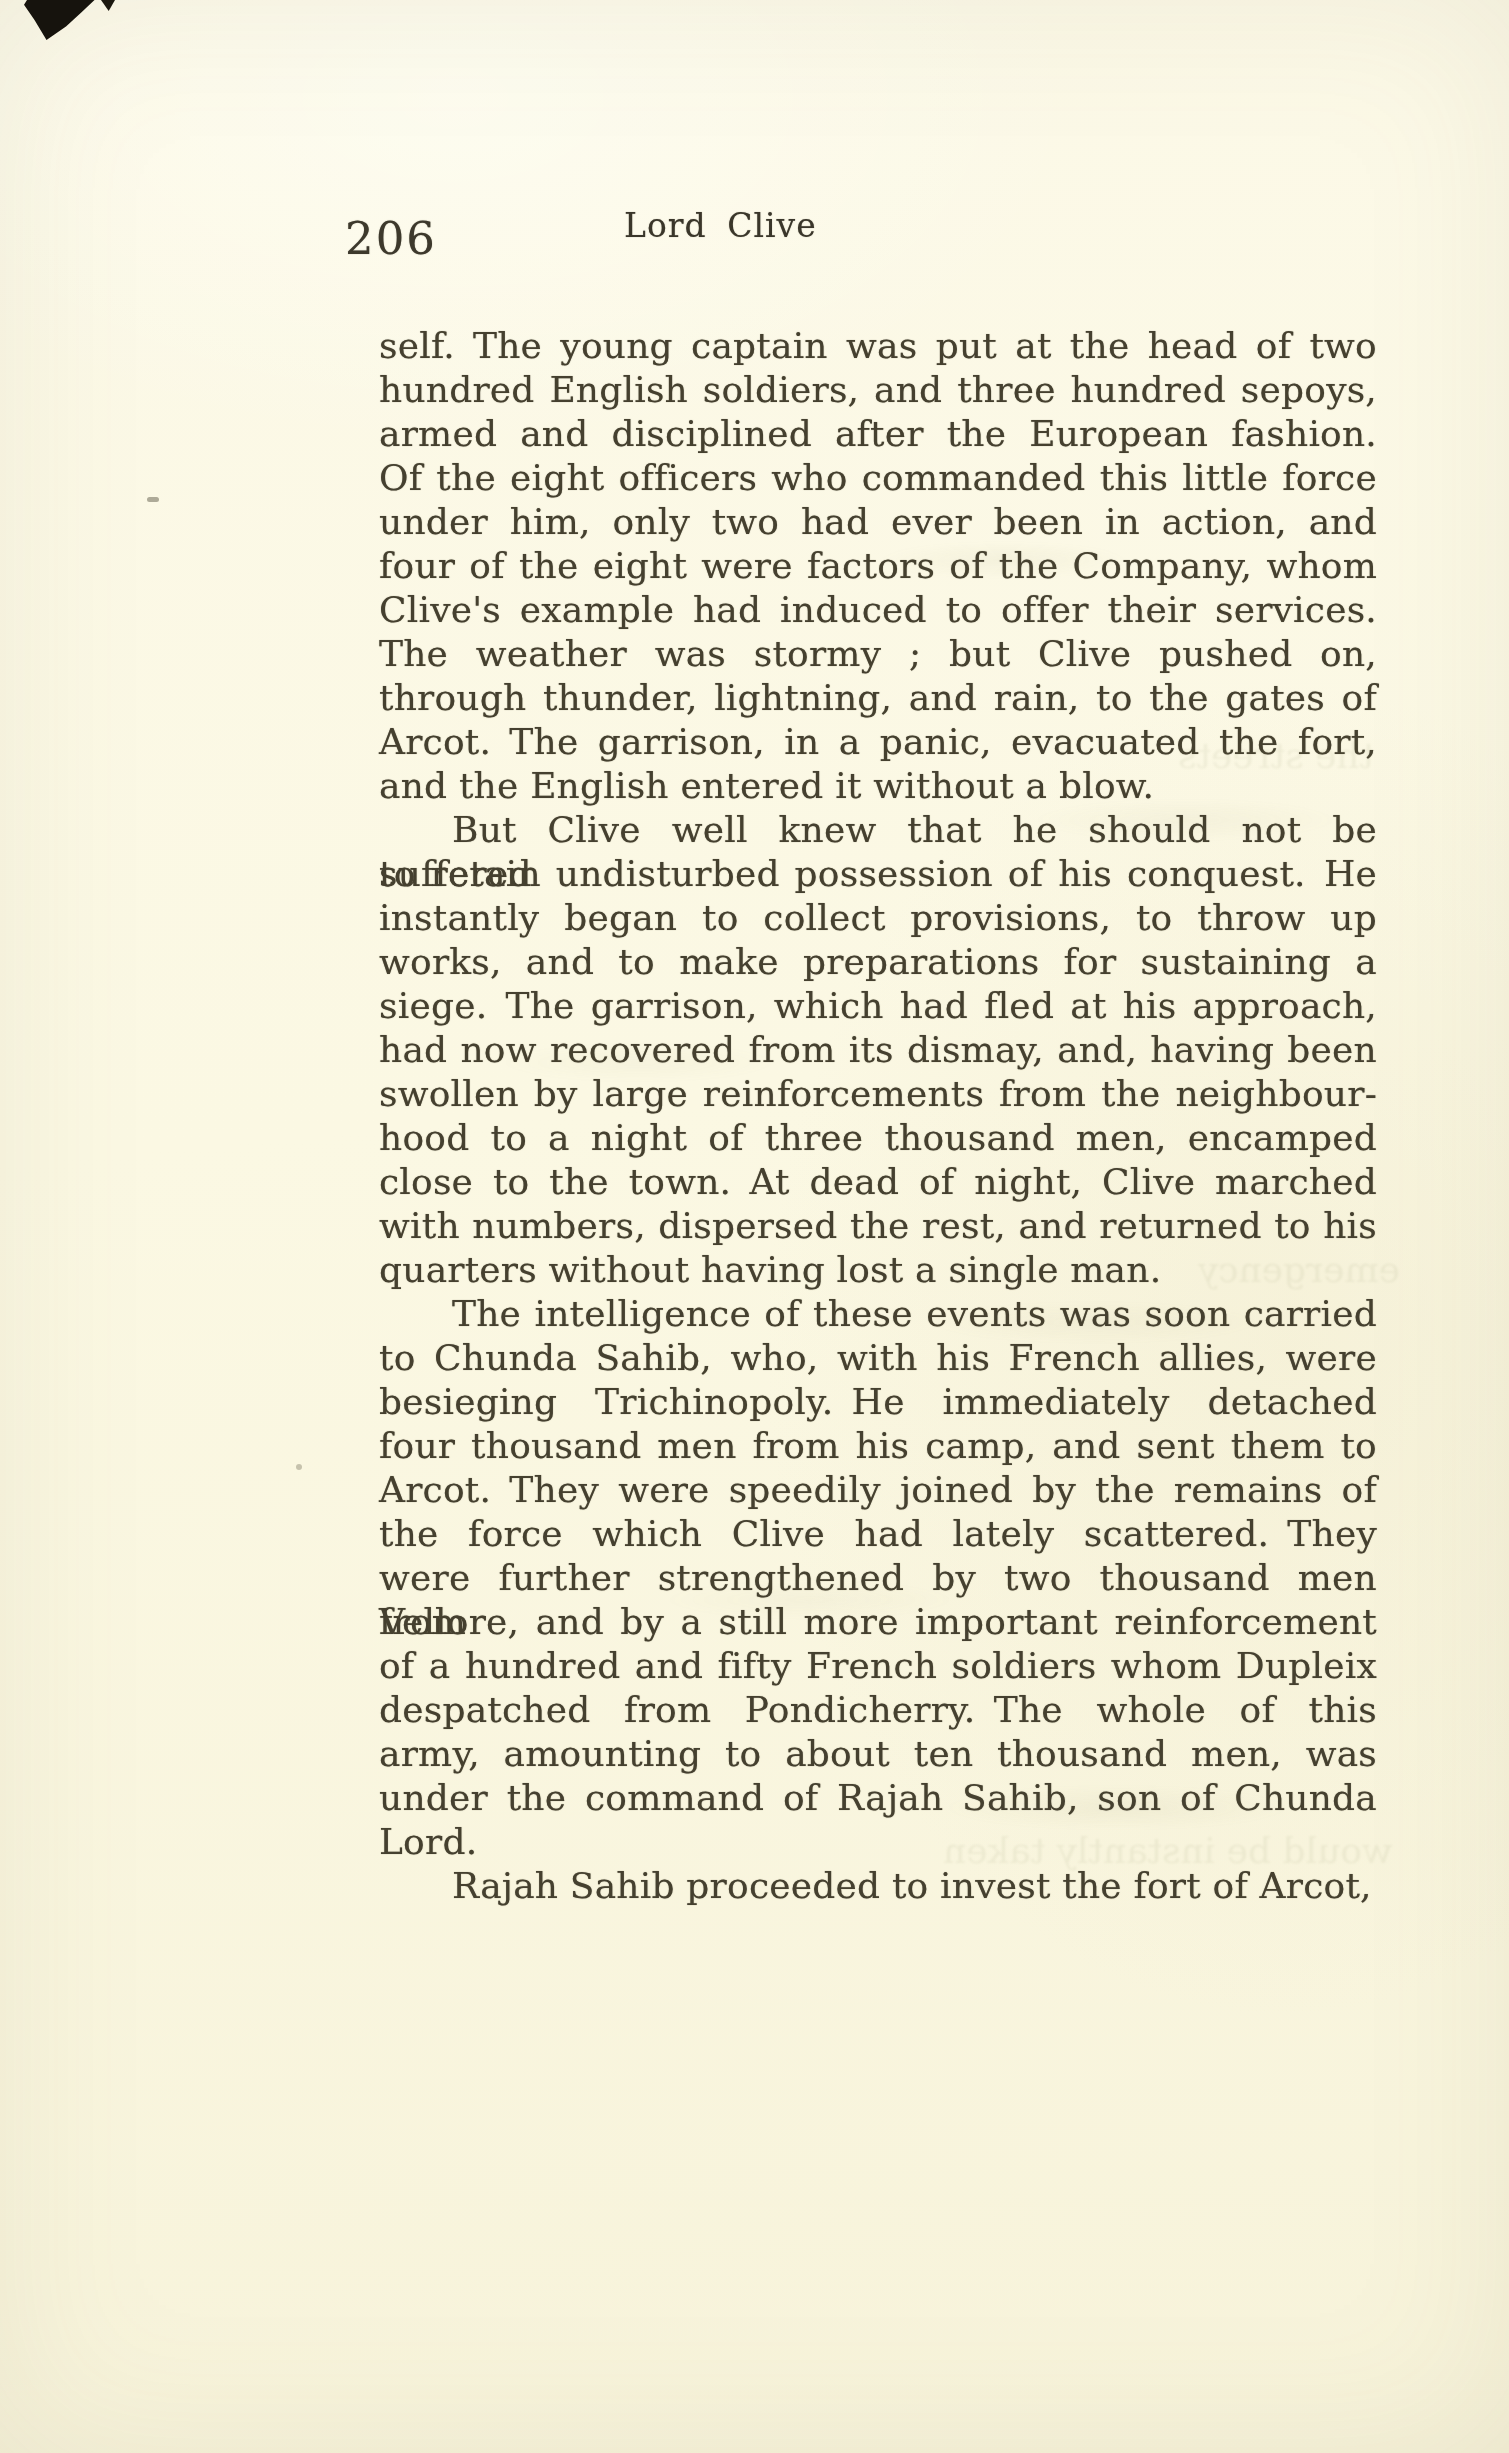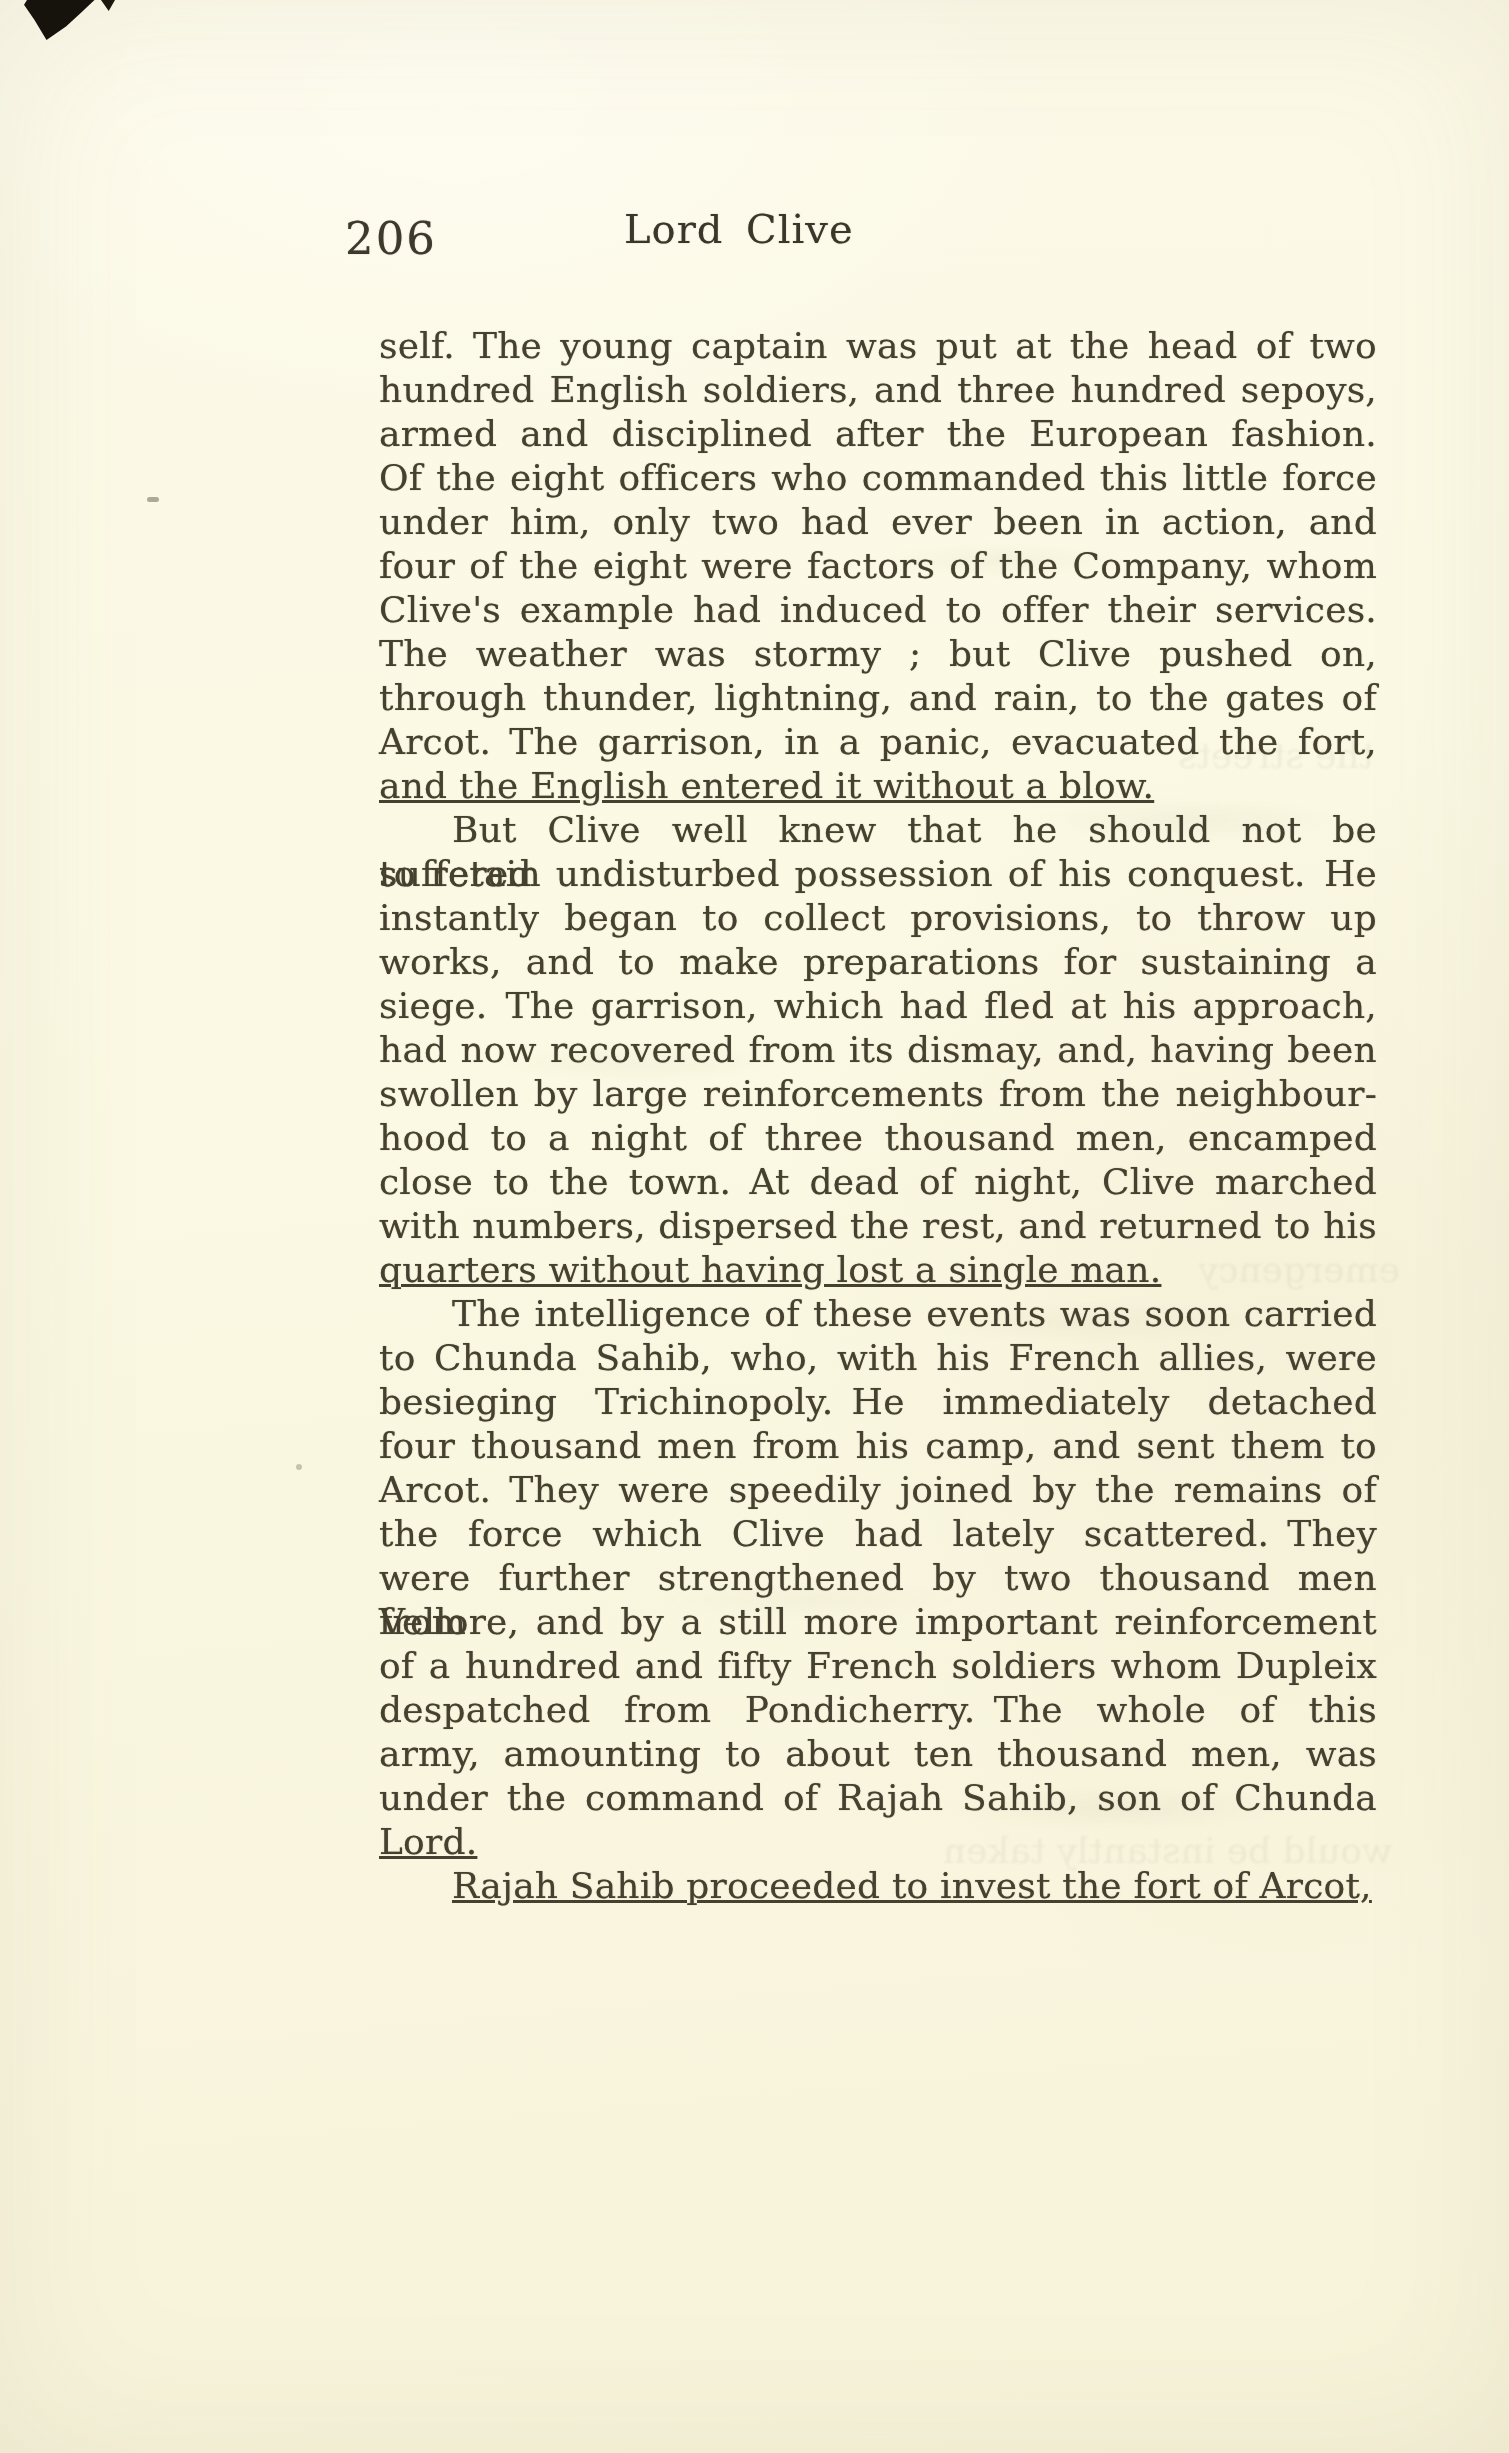--- a/index.html
+++ b/index.html
@@ -54,37 +54,37 @@
     background: #77725e; border-radius: 50%; opacity: .4;
   }
   .page-number {
     position: absolute; left: 345px; top: 216px;
     font-size: 45px; line-height: 1; color: #3d392c;
     letter-spacing: 2px;
     text-shadow: 0 0 1px rgba(61,57,44,.5);
   }
   .page-title {
     position: absolute; left: 624px; top: 209px;
-    font-size: 40px; line-height: 1; color: #3a362a;
+    font-size: 33px; line-height: 1; color: #3a362a;
     word-spacing: 9px; letter-spacing: 1px;
     text-shadow: 0 0 1px rgba(58,54,42,.5);
   }
   .text-block {
     position: absolute; left: 379px; top: 300px; width: 998px;
     font-size: 36px; color: #45402f;
     letter-spacing: 0.2px;
     text-shadow: 0 0 1px rgba(69,64,47,.55);
     margin-top: 24px;
   }
   .line {
     height: 44px; line-height: 44px;
     text-align: justify; text-align-last: justify;
     white-space: normal; overflow: visible;
   }
-  .line.flush { text-align-last: left; text-decoration: underline; }
+  .line.flush { text-align-last: left; }
   .line.indent { text-indent: 73px; }
   .ghost {
     position: absolute;
     font-size: 36px; color: #7e8257;
     opacity: .09; filter: blur(1.2px);
     white-space: nowrap; pointer-events: none;
   }
   .ghost.mirrored { transform: scaleX(-1); transform-origin: 50% 50%; }
 </style>
 </head>

